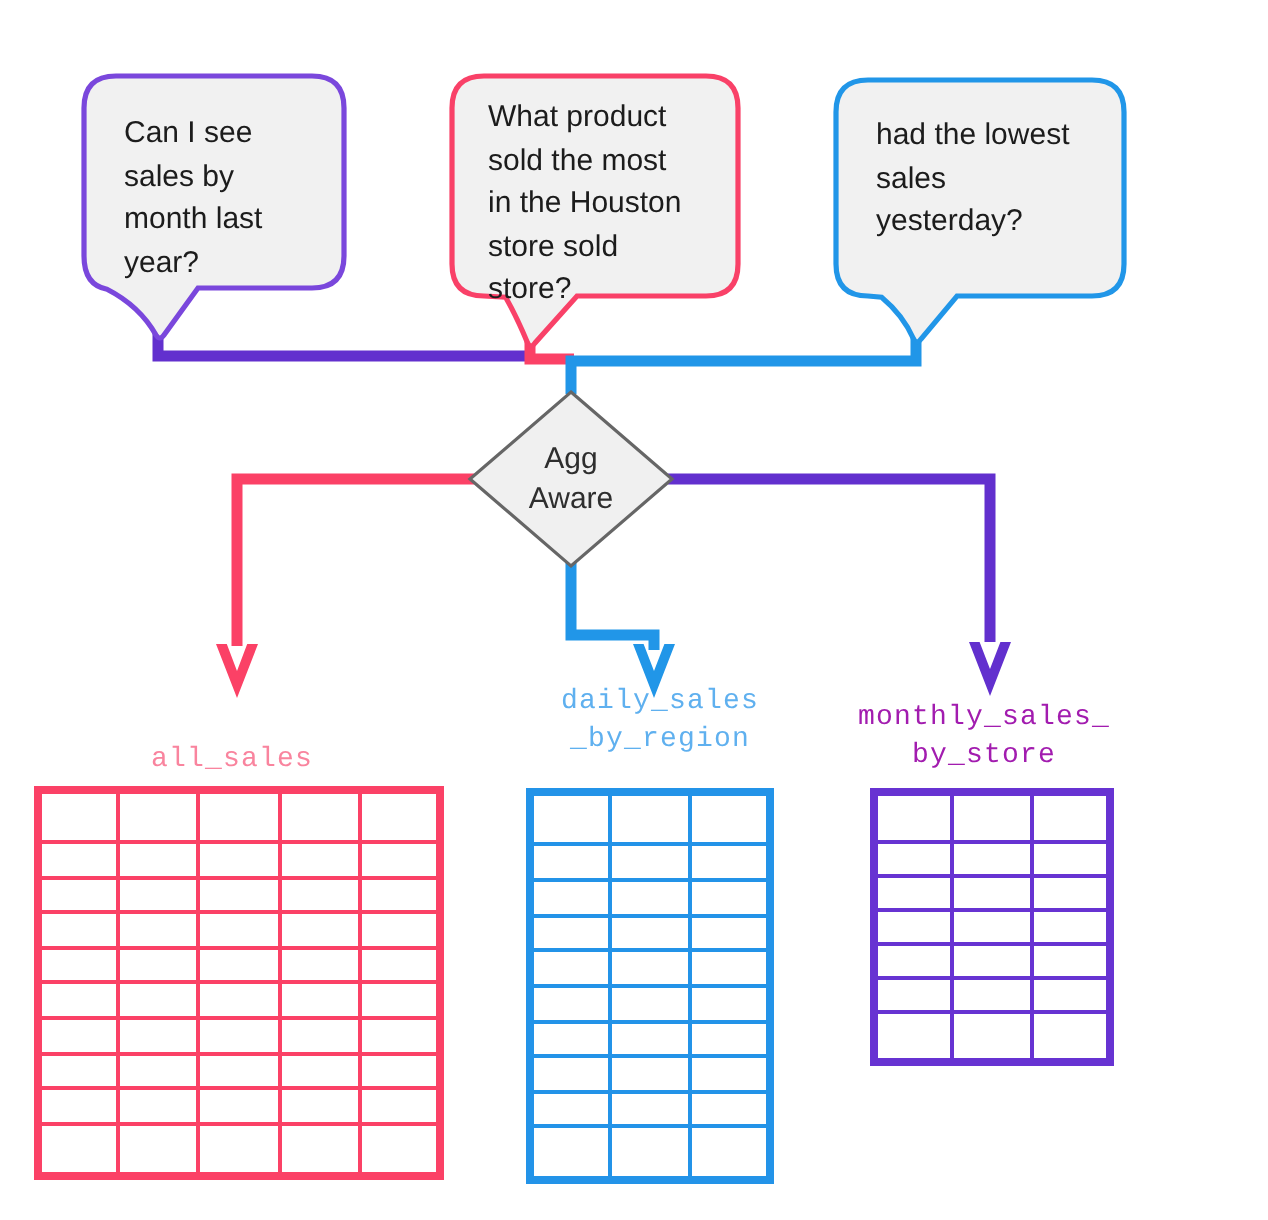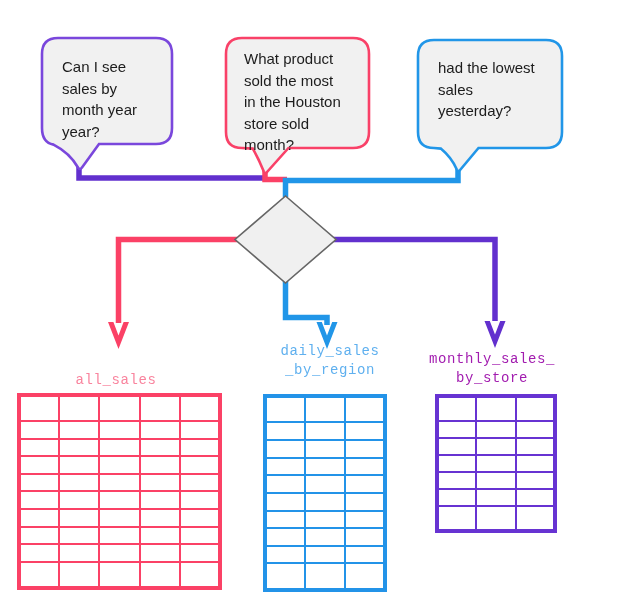--- a/index.html
+++ b/index.html
@@ -52,36 +52,40 @@
              Q 265.3 174.5 263.8 171.5 C 260.5 163.5 257 156 252.8 148.6 L 242 148
              Q 226 148 226 132 V 54 Q 226 38 242 38 Z" style="fill: rgb(241, 241, 241); stroke: rgb(249, 65, 104);"></path>
     <path class="bubble" d="M 434 40 H 546 Q 562 40 562 56 V 132 Q 562 148 546 148 H 478.5 L 460.5 169.5
              Q 458.3 172.5 456.8 169.5 C 453.5 162 448.5 155 440.8 148.6 L 434 148
              Q 418 148 418 132 V 56 Q 418 40 434 40 Z" style="fill: rgb(241, 241, 241); stroke: rgb(33, 150, 232);"></path>
   </svg>
 
   <div class="btext" style="left:62px;top:56px;">
     <div>Can I see</div>
     <div>sales by</div>
-    <div>month year</div>
+    <div>month last</div>
     <div>year?</div>
   </div>
   <div class="btext" style="left:244px;top:48px;">
     <div>What product</div>
     <div>sold the most</div>
     <div>in the Houston</div>
     <div>store sold</div>
-    <div>month?</div>
+    <div>store?</div>
   </div>
   <div class="btext" style="left:438px;top:57px;">
     <div>had the lowest</div>
     <div>sales</div>
     <div>yesterday?</div>
   </div>
 
+  <div class="dlabel">
+    <div>Agg</div>
+    <div>Aware</div>
+  </div>
 
   <div class="tlabel" id="tl1" style="color: rgb(249, 132, 158); margin-top: 13px;">
     <div>all_sales</div>
   </div>
   <div class="tlabel" id="tl2" style="color: rgb(95, 176, 239);">
     <div>daily_sales</div>
     <div>_by_region</div>
   </div>
   <div class="tlabel" id="tl3" style="color: #a21caf;">
     <div>monthly_sales_</div>

